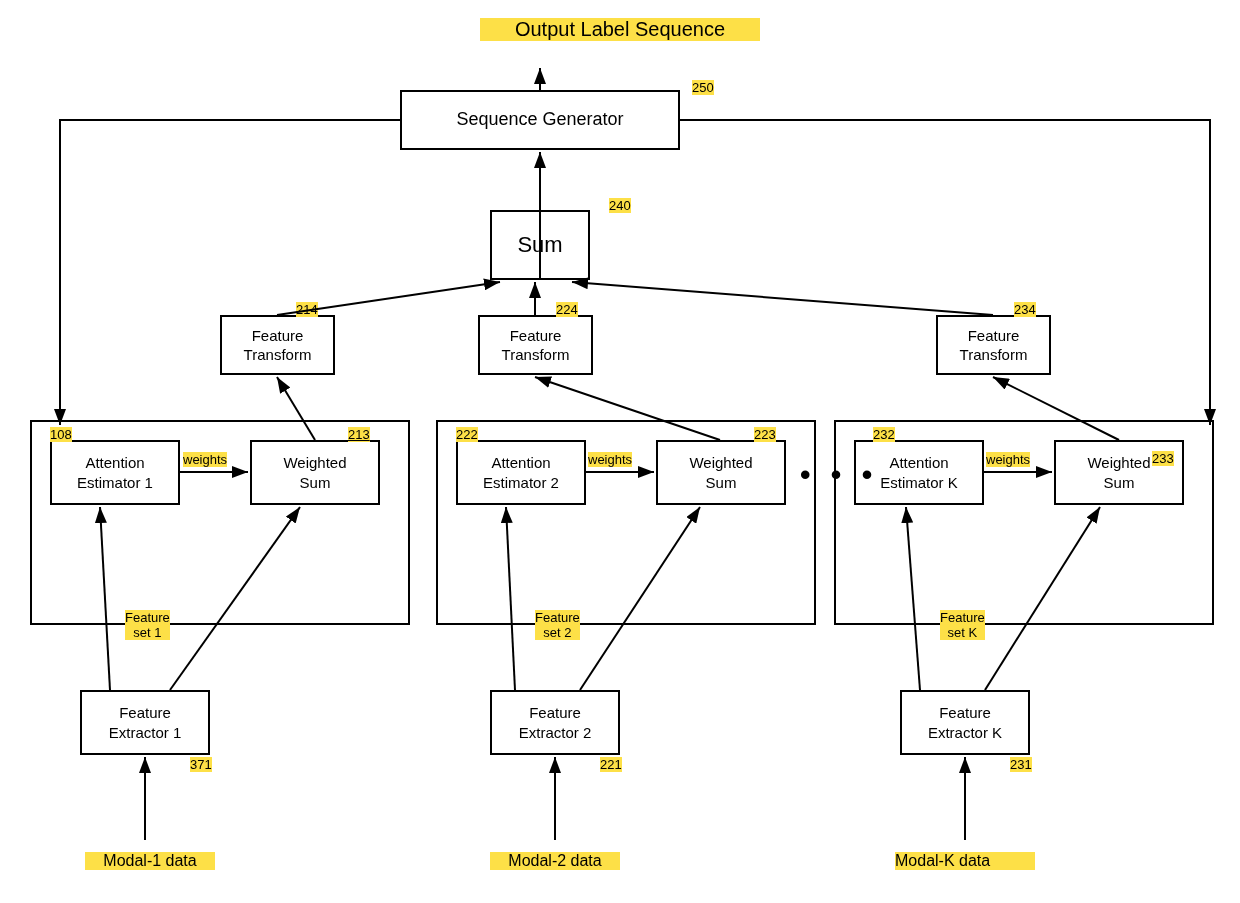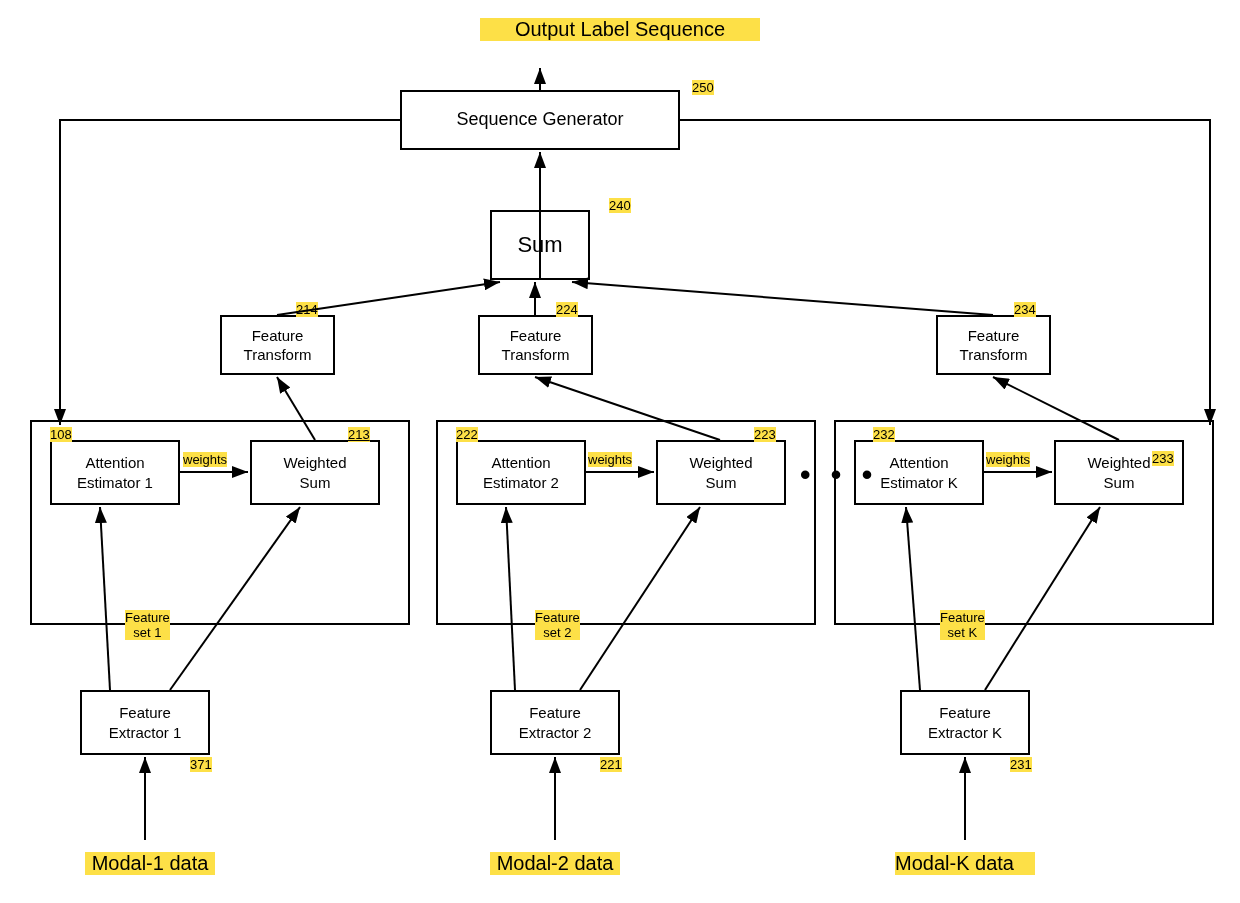--- a/index.html
+++ b/index.html
@@ -31,21 +31,21 @@
     .box-large {
       font-size: 18px;
     }
     .label {
       position: absolute;
       font-size: 13px;
       text-align: center;
       background: #fde047;
     }
     .label-big {
-      font-size: 20px;
+      font-size: 16px;
     }
     
     svg.arrows {
       position: absolute;
       top: 0; left: 0;
       width: 1240px;
       height: 903px;
       pointer-events: none;
     }
     

